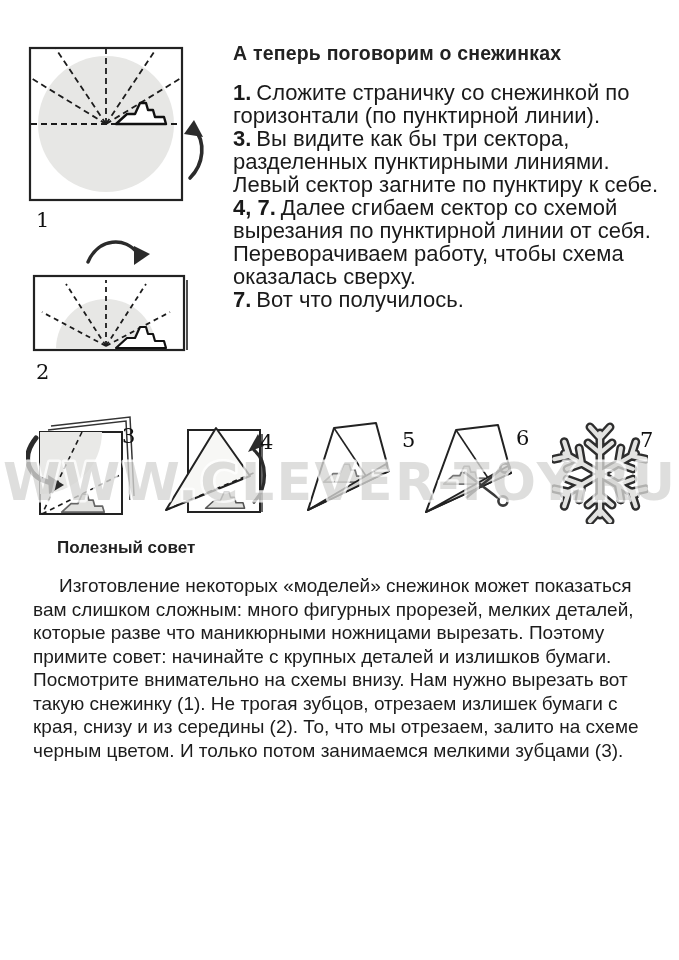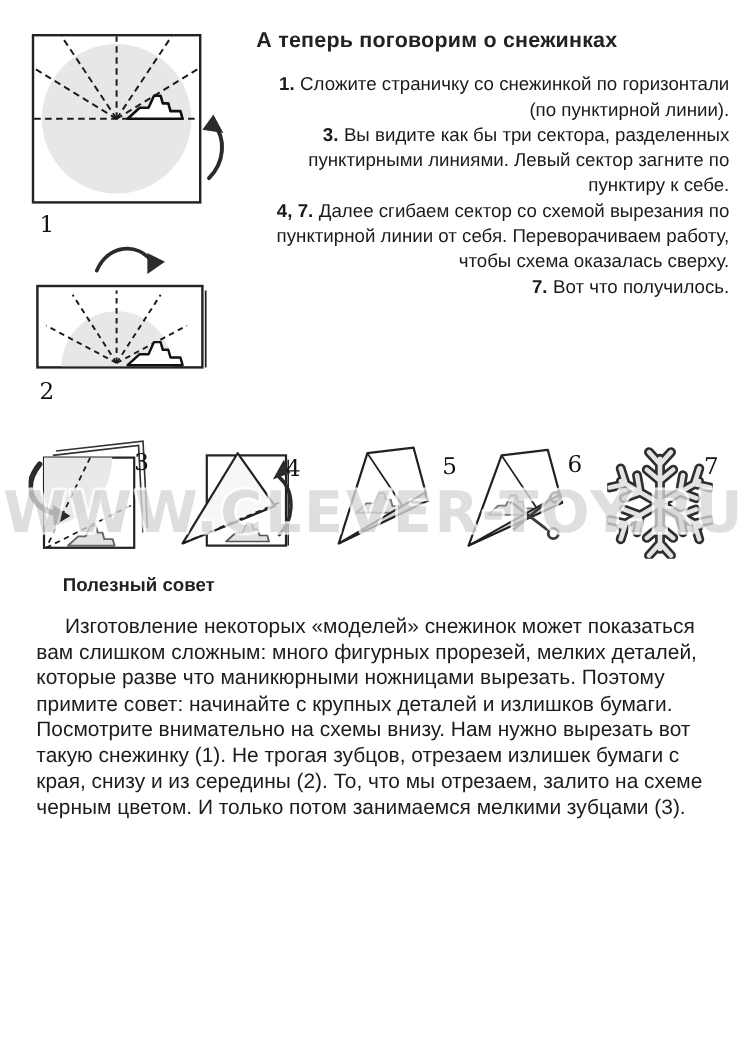--- a/index.html
+++ b/index.html
@@ -1,27 +1,27 @@
 <!DOCTYPE html>
 <html><head>
 <meta charset="utf-8">
 <style>
   * { margin:0; padding:0; box-sizing:border-box; }
   html,body { background:#fff; }
   .page {
-    position:relative; width:679px; height:748px; margin:0 auto;
+    position:relative; width:679px; height:748px; margin:16px auto;
     background:#ffffff; overflow:hidden;
     font-family:"Liberation Sans", sans-serif; color:#1a1a1a;
   }
   .abs { position:absolute; }
   .title {
     font-size:19.5px; font-weight:bold; color:#222;
     letter-spacing:0.2px;
   }
-  .instructions { font-size:17px; line-height:23px;text-align:right; }
+  .instructions { font-size:22px; line-height:23px; }
   .instr .num { font-weight:bold; margin-right:5px; }
   .advice-heading { font-size:17px; font-weight:bold; color:#222; }
   .advice-body {
     font-size:19px; line-height:23.5px; text-indent:26px; color:#1c1c1c;
   }
   .fig-label {
     font-family:"DejaVu Serif", serif; font-size:21px; color:#111;
   }
   svg { display:block; }
   .wm { pointer-events:none; }

